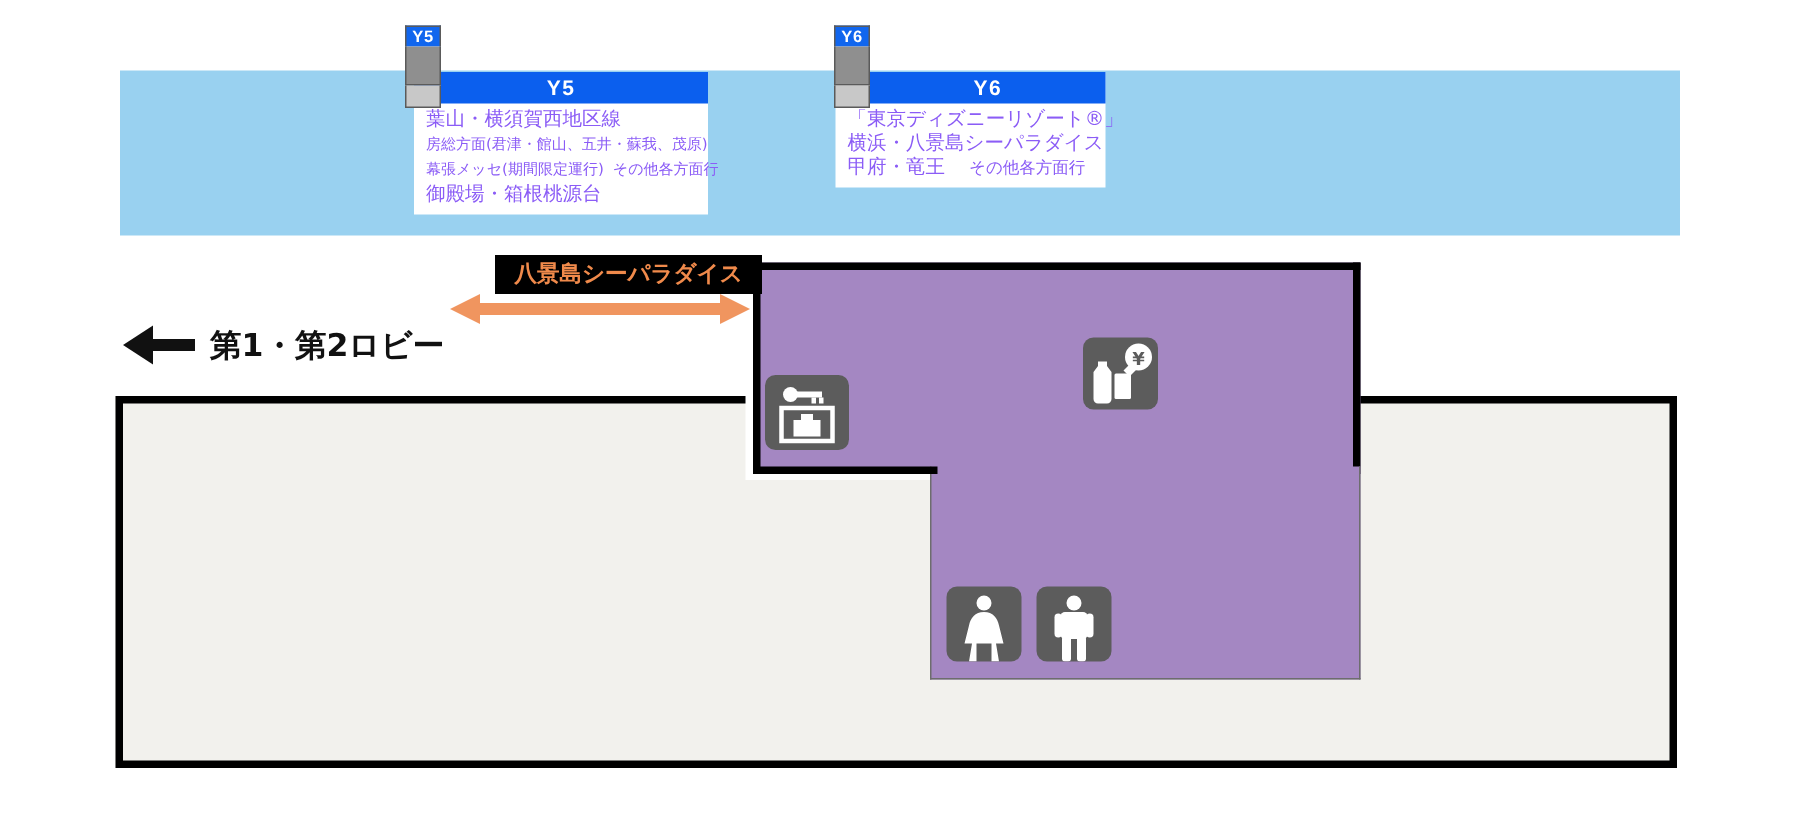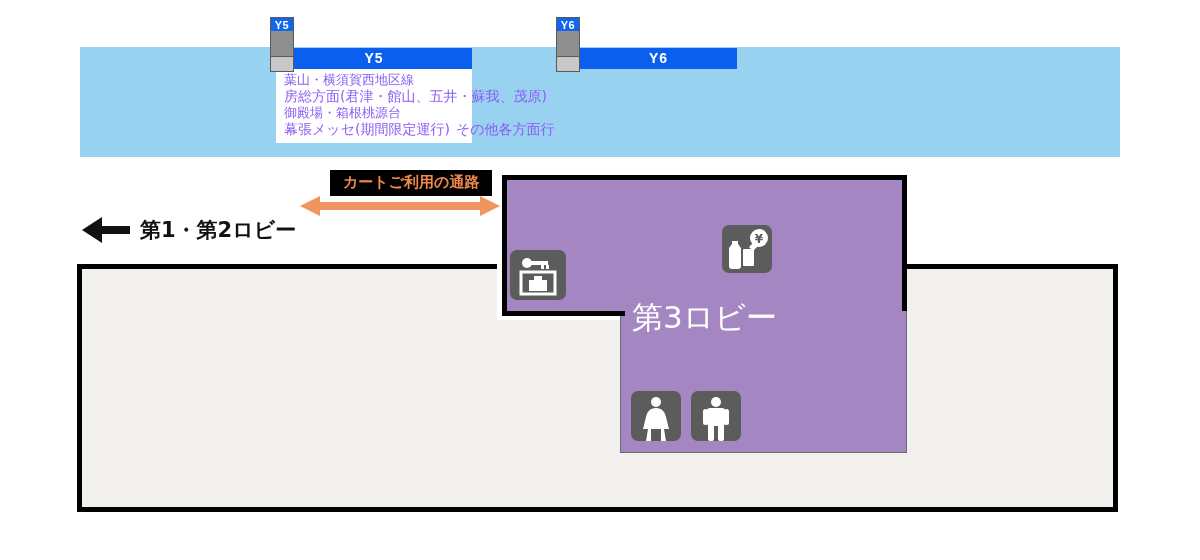--- a/index.html
+++ b/index.html
@@ -84,21 +84,21 @@
     padding: 3px 6px 5px 8px;
   }
   .sign-line {
     font-size: 13px;
     color: #8b5cf6;
     line-height: 16px;
     white-space: nowrap;
     font-family: "DejaVu Sans", "Liberation Sans", sans-serif;
   }
   .sign-line .small {
-    font-size: 14px;
+    font-size: 10px;
   }
   .sign-line .sub {
     font-size: 11px;
     padding-left: 16px;
   }
 
   
   .hall {
     position: absolute;
     left: 77px;
@@ -239,43 +239,47 @@
     <div class="post-cap">Y5</div>
     <div class="post-body"></div>
     <div class="post-foot"></div>
   </div>
 
   <div class="signboard" style="left:276px; top:48px; width:196px;">
     <div class="sign-head">Y5</div>
     <div class="sign-body">
       <div class="sign-line">葉山・横須賀西地区線</div>
       <div class="sign-line"><span class="small">房総方面(君津・館山、五井・蘇我、茂原)</span></div>
+      <div class="sign-line"><span class="small">幕張メッセ(期間限定運行)</span><span class="small" style="padding-left:6px;">その他各方面行</span></div>
       <div class="sign-line">御殿場・箱根桃源台</div>
-      <div class="sign-line"><span class="small">幕張メッセ(期間限定運行)</span><span class="small" style="padding-left:6px;">その他各方面行</span></div>
     </div>
   </div>
 
   <div class="post" style="left:556px; top:17px;">
     <div class="post-cap">Y6</div>
     <div class="post-body"></div>
     <div class="post-foot"></div>
   </div>
 
   <div class="signboard" style="left:557px; top:48px; width:180px;">
     <div class="sign-head" style="margin-left:23px;">Y6</div>
+    <div class="sign-body">
+      <div class="sign-line" style="text-align:center;">「東京ディズニーリゾート®」</div>
+      <div class="sign-line">横浜・八景島シーパラダイス</div>
+      <div class="sign-line"><span>甲府・竜王</span><span class="sub">その他各方面行</span></div>
+    </div>
   </div>
 
   <div class="hall"></div>
   <div class="hall-notch"></div>
 
   <div class="lobby3-outline">
     <div class="lobby3-top"></div>
     <div class="lobby3-bot"></div>
     <div class="lobby3-joinleft"></div>
-    <div class="lobby3-label">第3ロビー</div>
   </div>
 
   <div class="fac-icon" style="left:510px; top:250px; width:56px; height:50px;">
     <svg width="56" height="50" viewBox="0 0 56 50">
       <g fill="#ffffff">
         <circle cx="17" cy="13" r="5"></circle>
         <rect x="19" y="11" width="19" height="4"></rect>
         <rect x="31" y="15" width="3" height="4"></rect>
         <rect x="36" y="15" width="3" height="4"></rect>
         <rect x="11" y="22" width="34" height="22" fill="none" stroke="#ffffff" stroke-width="3"></rect>
@@ -323,21 +327,21 @@
     <svg width="200" height="22" viewBox="0 0 200 22">
       <g fill="#f0955f">
         <rect x="18" y="6" width="164" height="8"></rect>
         <polygon points="0,10 20,0 20,20"></polygon>
         <polygon points="200,10 180,0 180,20"></polygon>
       </g>
     </svg>
   </div>
 
   <div class="cart-banner">
-    <span class="cart-banner-text">カートご利用の通路</span>
+    <span class="cart-banner-text">八景島シーパラダイス</span>
   </div>
 
   <div class="dir-lobby12">
     <svg class="dir-arrow" viewBox="0 0 48 30">
       <g fill="#111111">
         <rect x="16" y="11" width="32" height="8"></rect>
         <polygon points="0,15 20,2 20,28"></polygon>
       </g>
     </svg>
     <span class="dir-text">第1・第2ロビー</span>

